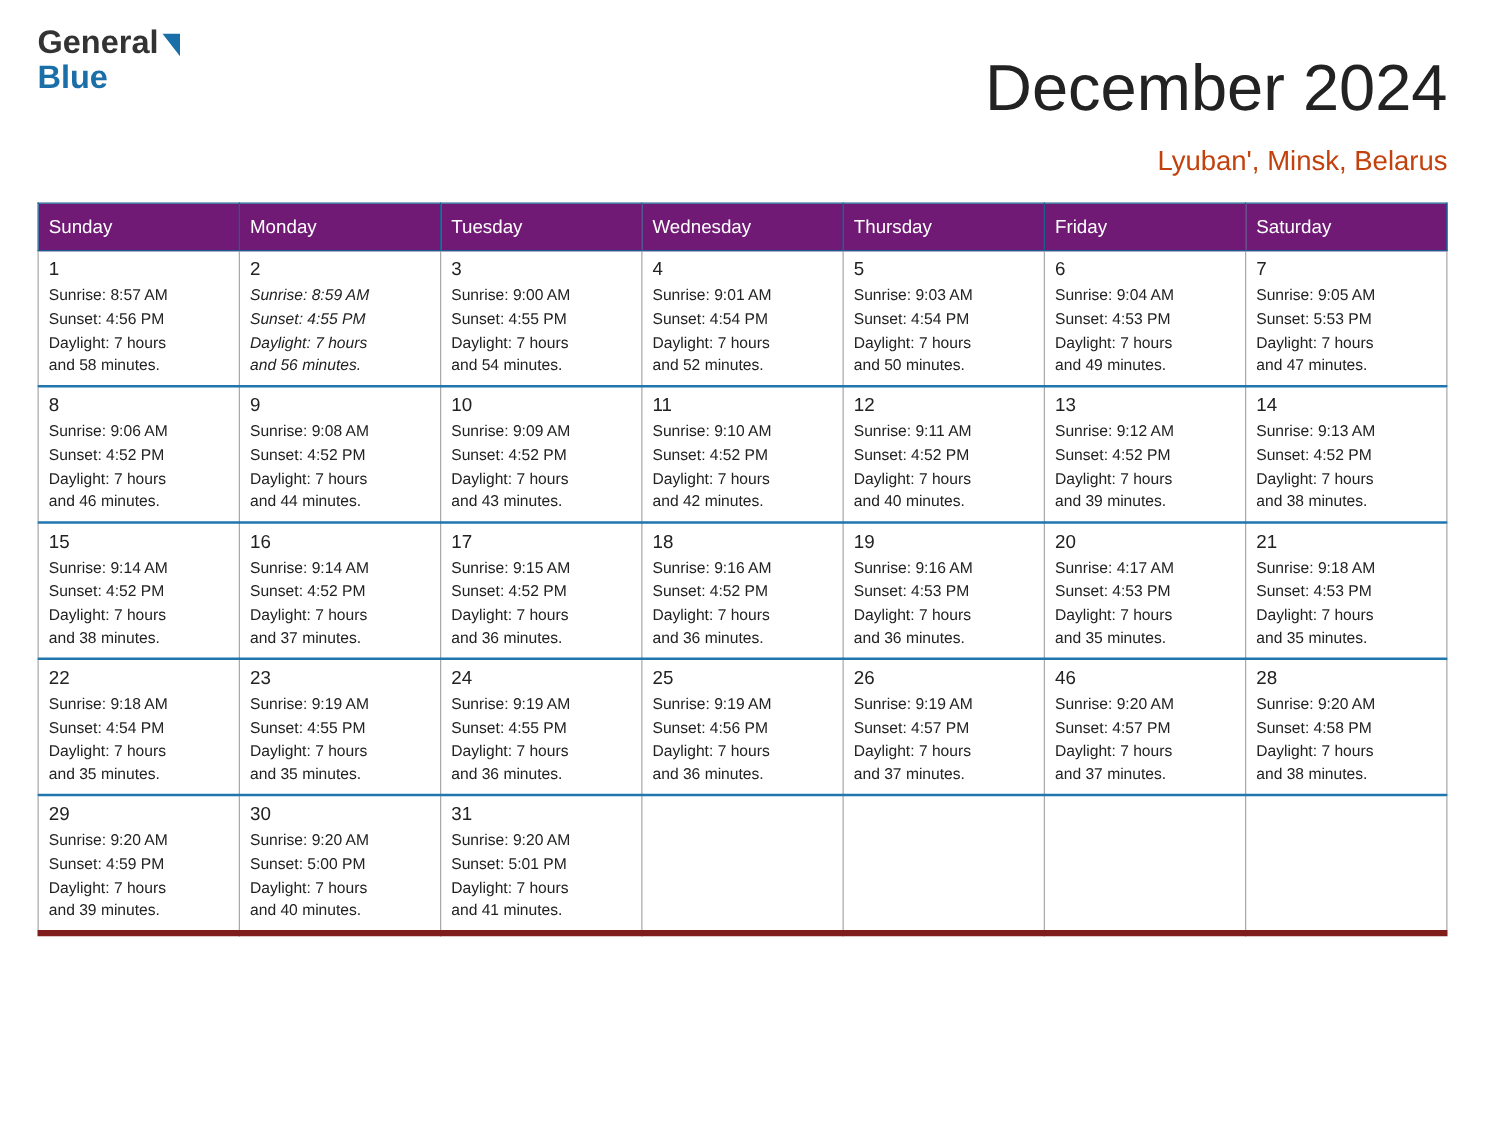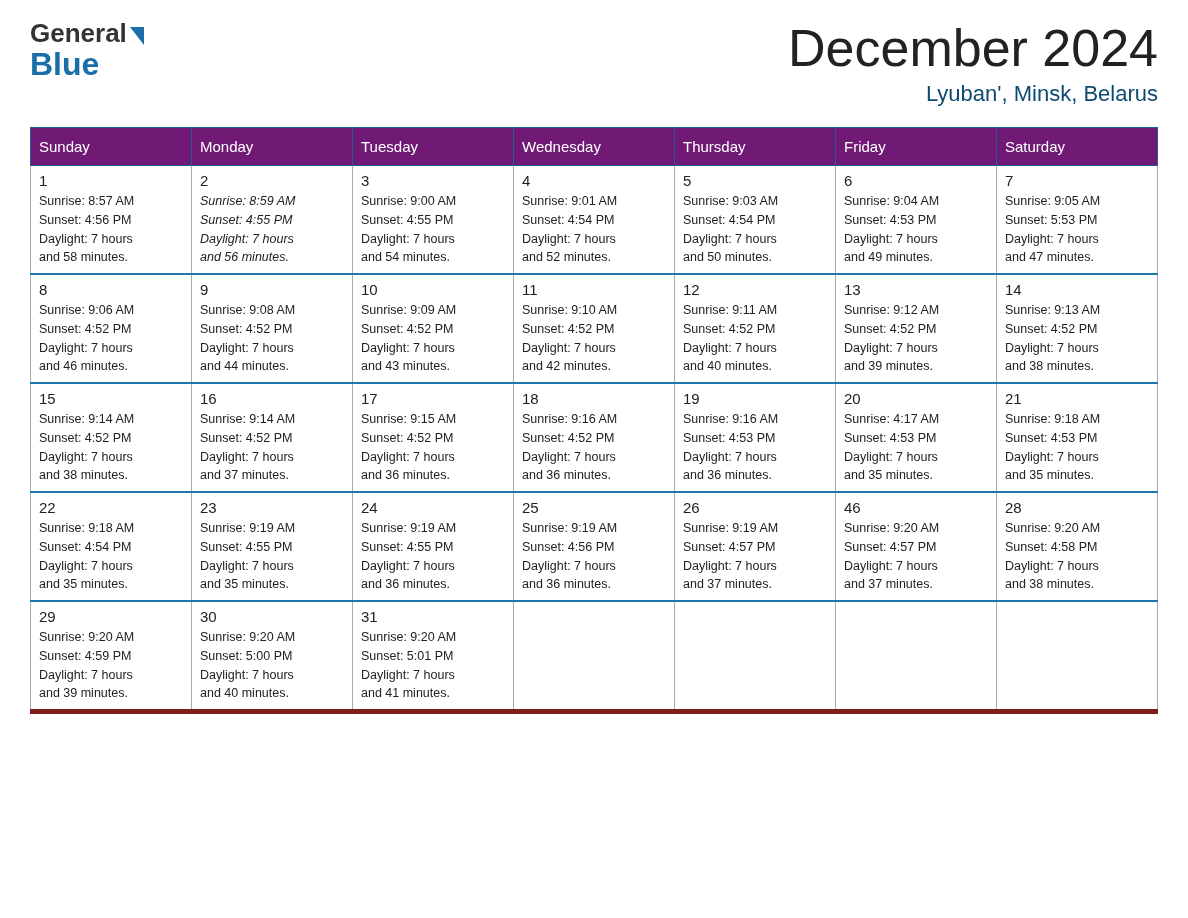--- a/index.html
+++ b/index.html
@@ -33,38 +33,39 @@
     .logo-arrow {
       width: 0;
       height: 0;
       border-left: 14px solid transparent;
       border-right: 0px solid transparent;
       border-top: 18px solid #1a6fa8;
       margin-left: 3px;
       margin-top: 6px;
     }
     .logo-blue {
-      font-size: 32px;
+      font-size: 26px;
       font-weight: bold;
       color: #1a6fa8;
       margin-top: 2px;
     }
     .title-block {
       text-align: right;
     }
     .month-title {
       font-size: 52px;
       font-weight: normal;
       color: #222;
       line-height: 1.1;
+      margin-top: 23px;
     }
     .location-title {
       font-size: 22px;
-      color: #0c4a6e;
-      margin-top: 4px;
+      color: #c2410c;
+      margin-top: 16px;
     }
     table {
       width: 100%;
       border-collapse: collapse;
       table-layout: fixed;
     }
     thead tr th {
       background-color: #701a75;
       color: #fff;
       padding: 10px 8px;

